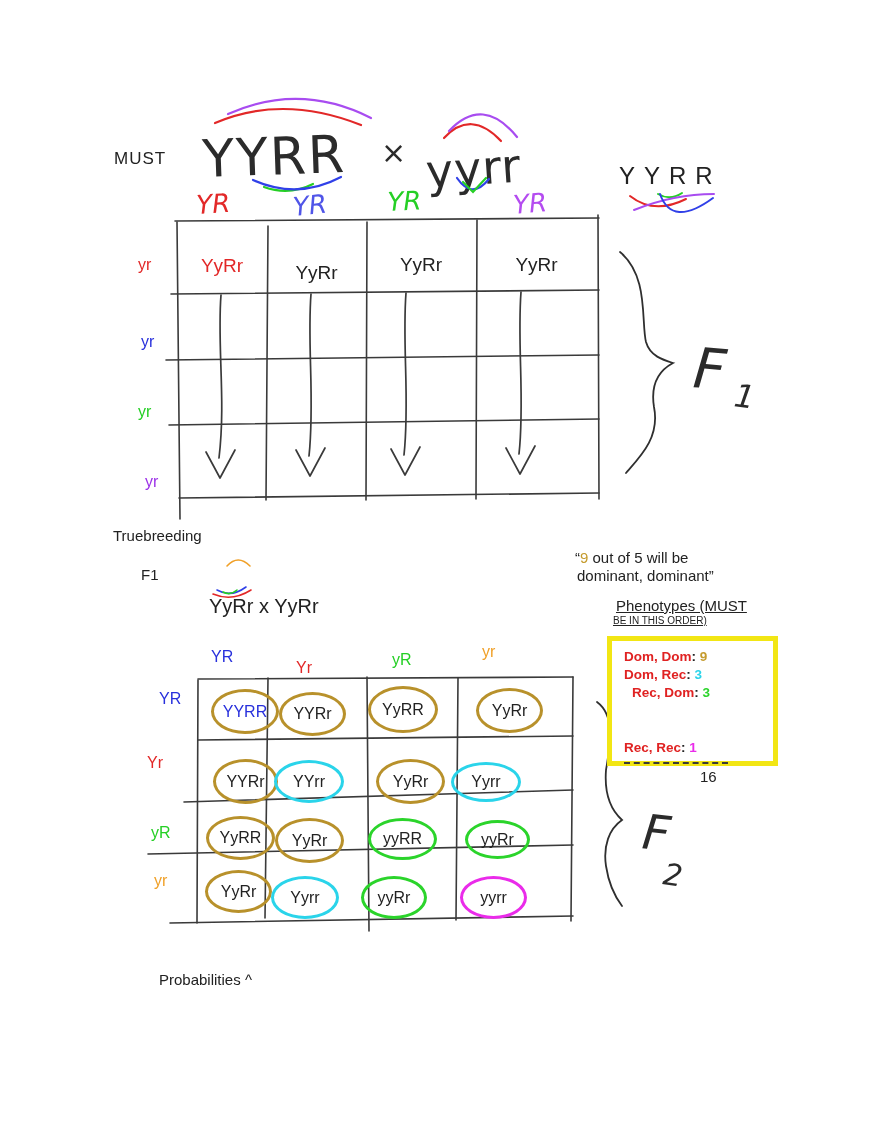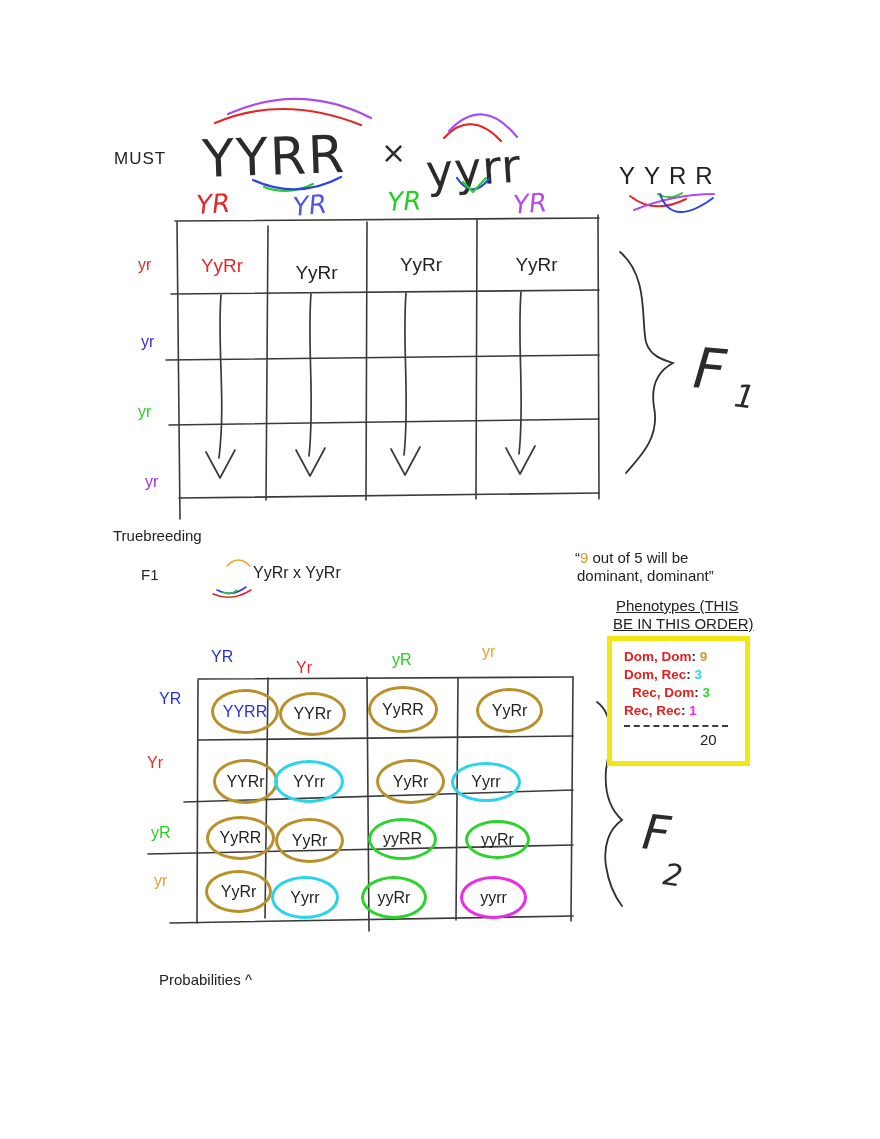--- a/index.html
+++ b/index.html
@@ -117,45 +117,45 @@
   <div class="abs t" style="left: 138px; top: 403px; font-size: 16px; font-weight: 500; color: rgb(37, 207, 37);">yr</div>
   <div class="abs t" style="left: 145px; top: 473px; font-size: 16px; font-weight: 500; color: rgb(156, 48, 232);">yr</div>
 
   <div class="abs t center" style="left: 178px; top: 255px; width: 88px; font-size: 19px; color: rgb(226, 40, 40);">YyRr</div>
   <div class="abs t center" style="left: 268px; top: 262px; width: 97px; font-size: 19px; color: rgb(34, 34, 34);">YyRr</div>
   <div class="abs t center" style="left: 367px; top: 254px; width: 108px; font-size: 19px; color: rgb(34, 34, 34);">YyRr</div>
   <div class="abs t center" style="left: 477px; top: 254px; width: 119px; font-size: 19px; color: rgb(34, 34, 34);">YyRr</div>
 
   <div class="abs t" style="left:113px;top:527px;font-size:15px;">Truebreeding</div>
   <div class="abs t" style="left:141px;top:566px;font-size:15px;">F1</div>
-  <div class="abs t" style="left:209px;top:564px;font-size:16px;margin-left:44px;">YyRr x YyRr</div>
+  <div class="abs t" style="left:209px;top:595px;font-size:20px;">YyRr x YyRr</div>
 
   <div class="abs t" style="left:575px;top:549px;font-size:15px;">
     <span>“</span><span style="color: rgb(197, 155, 45);">9</span><span> out of 5 will be</span>
   </div>
   <div class="abs t" style="left:577px;top:567px;font-size:15px;">dominant, dominant”</div>
 
-  <div class="abs t underline" style="left:616px;top:597px;font-size:15px;">Phenotypes (THIS</div>
-  <div class="abs t underline" style="left:613px;top:615px;font-size:15px;">BE IN THIS ORDER)</div>
-
-  <div class="box" style="left: 607px; top: 636px; width: 143px; height: 130px; border-color: rgb(242, 230, 20);">
+  <div class="abs t underline" style="left:616px;top:597px;font-size:15px;">Phenotypes (MUST</div>
+  <div class="abs t underline" style="left:613px;top:615px;font-size:10px;">BE IN THIS ORDER)</div>
+
+  <div class="box" style="left: 607px; top: 636px; width: 171px; height: 130px; border-color: rgb(242, 230, 20);">
     <div class="box-row" style="color: rgb(224, 34, 34);">
       <span>Dom, Dom</span><span class="sep">: </span><span style="color: rgb(197, 155, 45);">9</span>
     </div>
     <div class="box-row" style="color: rgb(224, 34, 34);">
       <span>Dom, Rec</span><span class="sep">: </span><span style="color: rgb(42, 212, 234);">3</span>
     </div>
     <div class="box-row" style="color: rgb(224, 34, 34); margin-left: 8px;">
       <span>Rec, Dom</span><span class="sep">: </span><span style="color: rgb(43, 212, 43);">3</span>
     </div>
-    <div class="box-row" style="color: rgb(224, 34, 34);">
+    <div class="box-row" style="color: rgb(224, 34, 34); margin-top: 37px;">
       <span>Rec, Rec</span><span class="sep">: </span><span style="color: rgb(234, 43, 234);">1</span>
     </div>
     <div class="divider"></div>
-    <div class="total">20</div>
+    <div class="total">16</div>
   </div>
 
   <div class="abs t" style="left: 211px; top: 648px; font-size: 16px; font-weight: 500; color: rgb(40, 48, 220);">YR</div>
   <div class="abs t" style="left: 296px; top: 659px; font-size: 16px; font-weight: 500; color: rgb(226, 40, 40);">Yr</div>
   <div class="abs t" style="left: 392px; top: 651px; font-size: 16px; font-weight: 500; color: rgb(37, 207, 37);">yR</div>
   <div class="abs t" style="left: 482px; top: 643px; font-size: 16px; font-weight: 500; color: rgb(240, 160, 40);">yr</div>
 
   <div class="abs t" style="left: 159px; top: 690px; font-size: 16px; font-weight: 500; color: rgb(40, 48, 220);">YR</div>
   <div class="abs t" style="left: 147px; top: 754px; font-size: 16px; font-weight: 500; color: rgb(226, 40, 40);">Yr</div>
   <div class="abs t" style="left: 151px; top: 824px; font-size: 16px; font-weight: 500; color: rgb(37, 207, 37);">yR</div>

